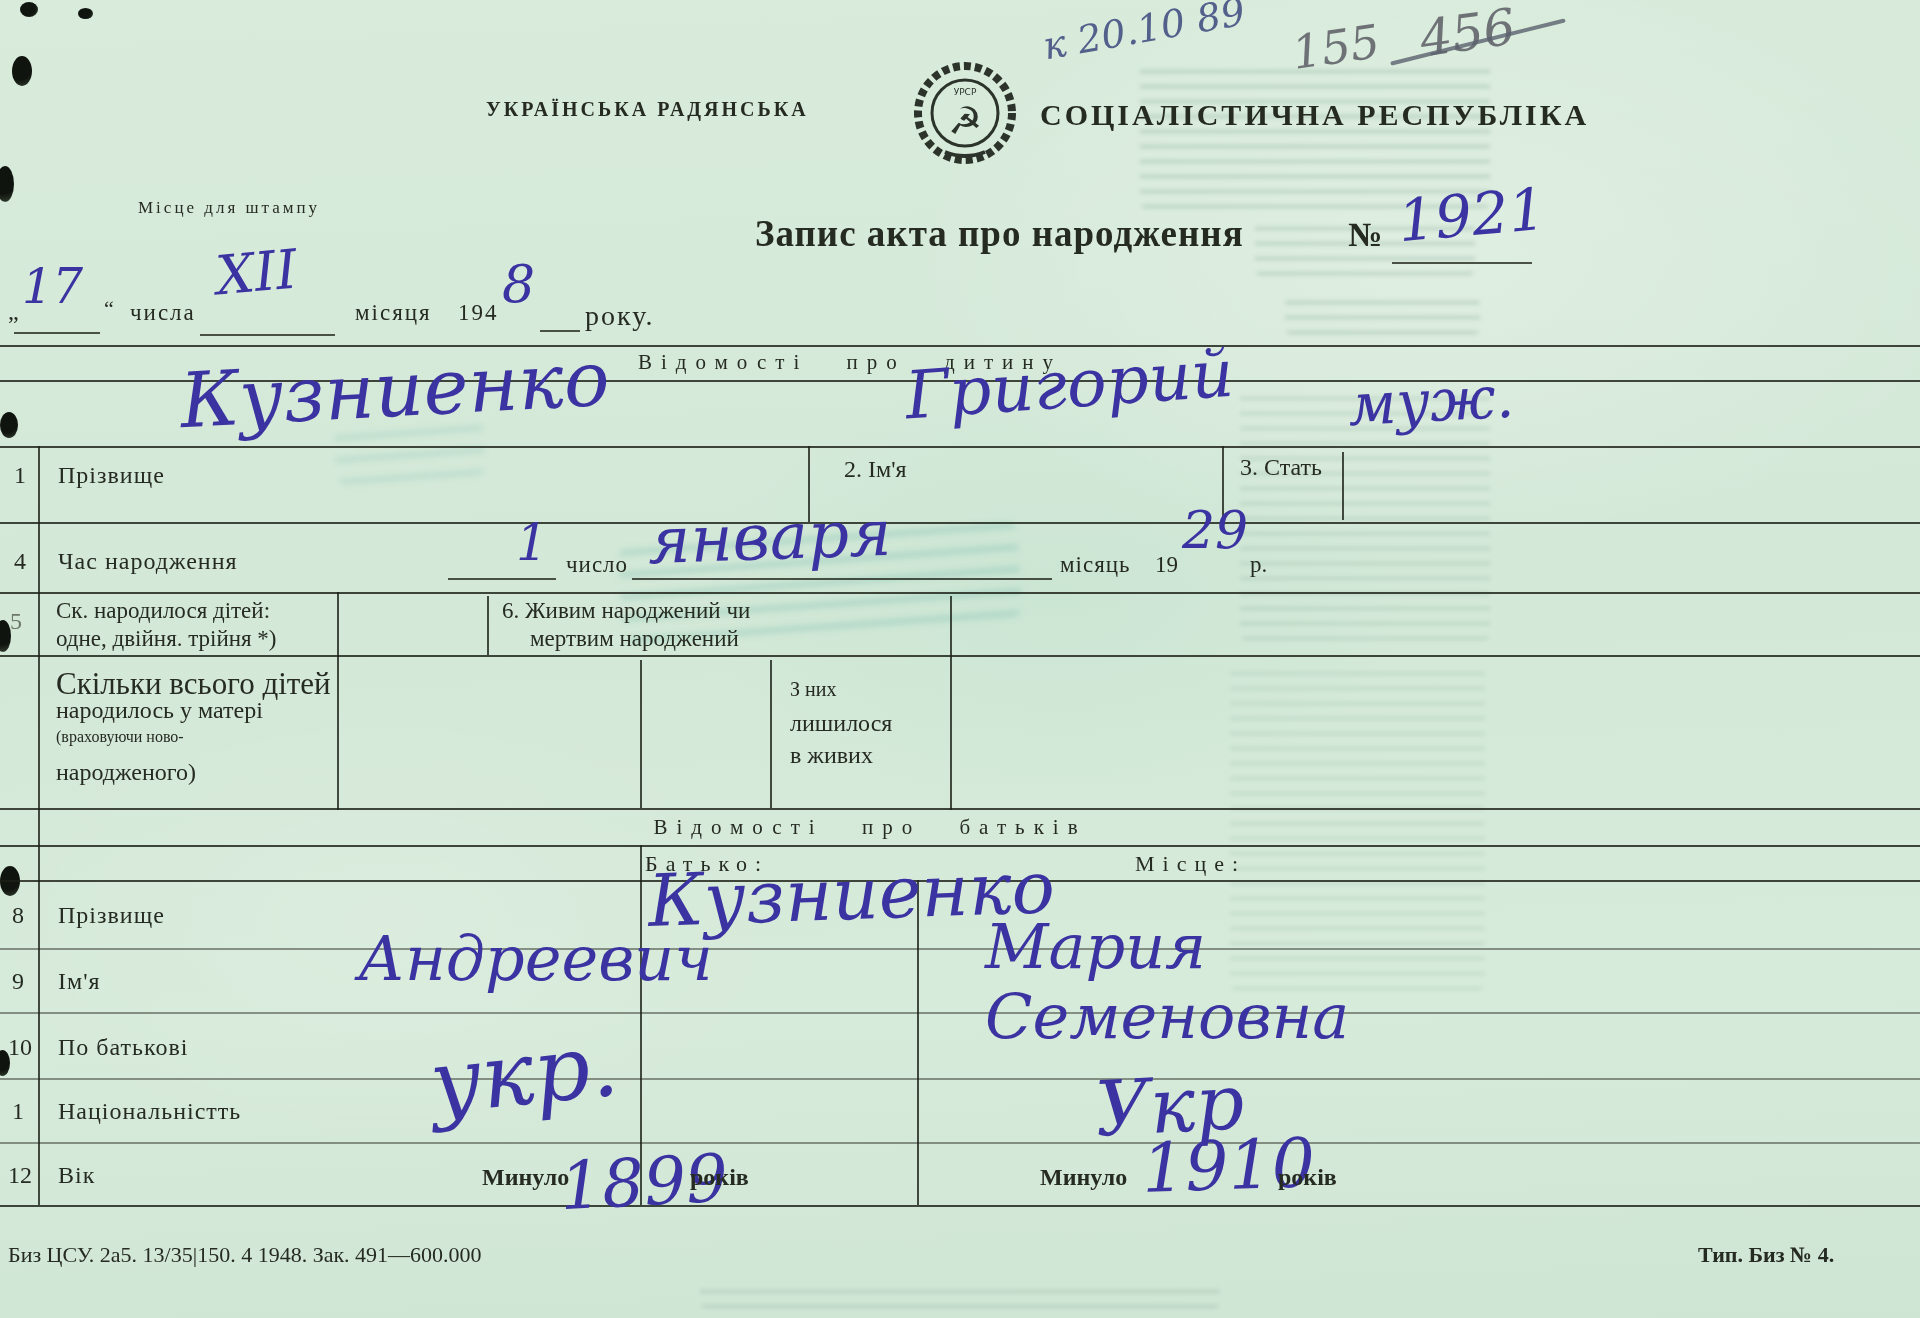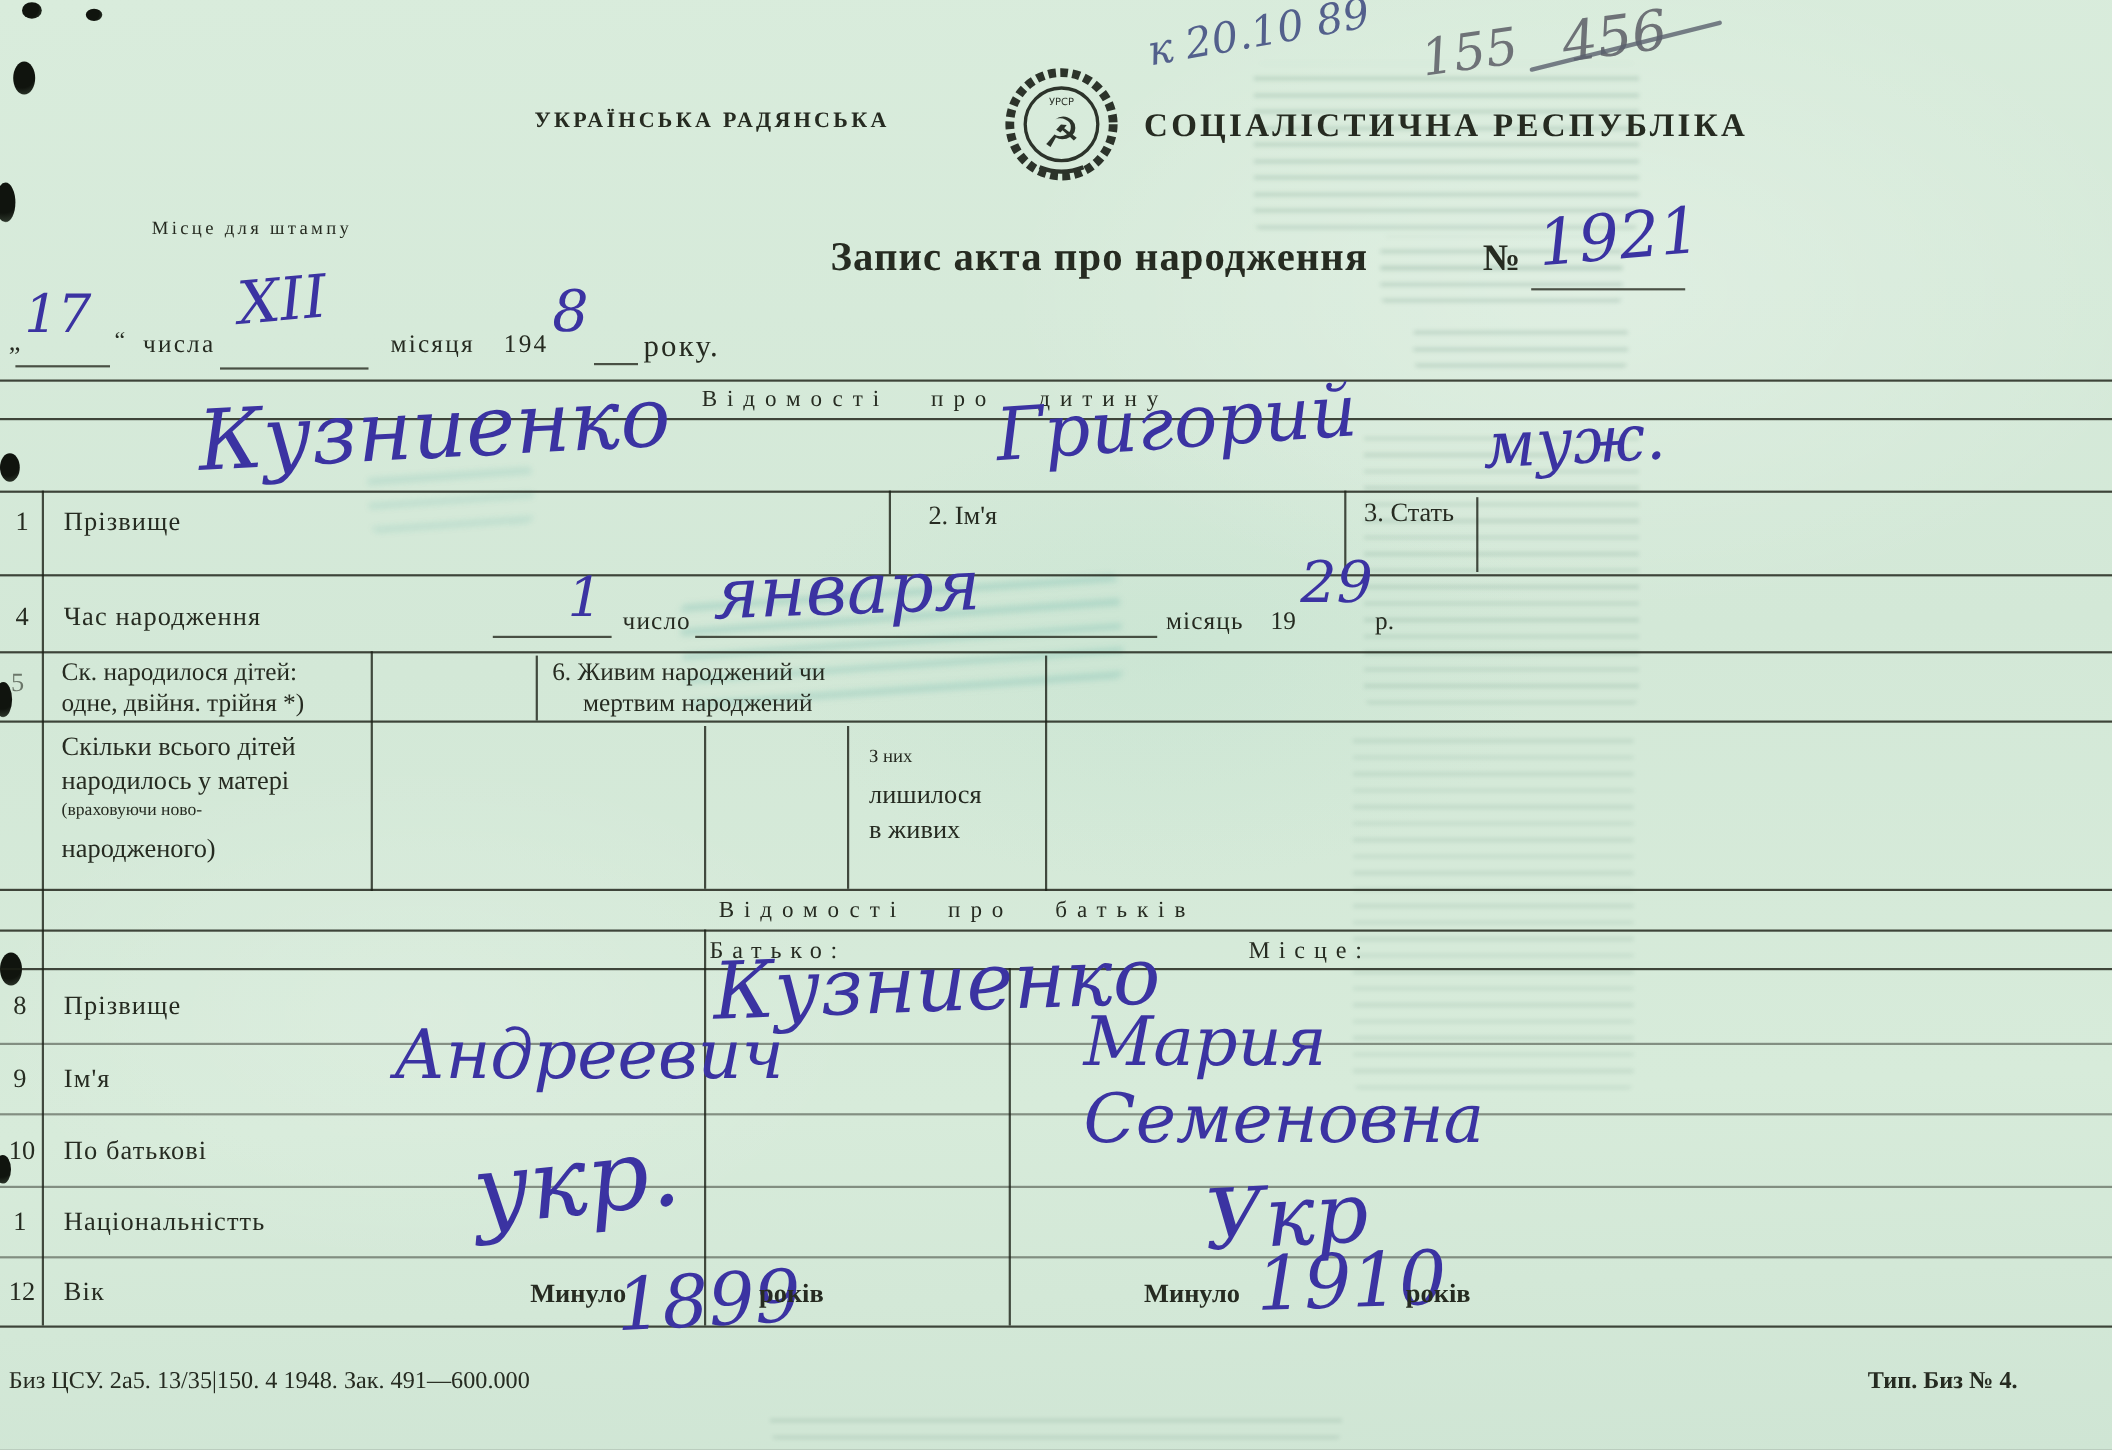--- a/index.html
+++ b/index.html
@@ -121,27 +121,27 @@
 
   <div class="abs printed" style="left:10px;top:608px;font-size:24px;opacity:.6;">5</div>
   <div class="abs printed" style="left:56px;top:598px;font-size:23px;">Ск. народилося дітей:</div>
   <div class="abs printed" style="left:56px;top:626px;font-size:23px;">одне, двійня. трійня *)</div>
   <div class="vl" style="left:337px;top:592px;height:218px;"></div>
   <div class="vl" style="left:487px;top:596px;height:59px;"></div>
   <div class="abs printed" style="left:502px;top:598px;font-size:23px;">6. Живим народжений чи</div>
   <div class="abs printed" style="left:530px;top:626px;font-size:23px;">мертвим народжений</div>
   <div class="vl" style="left:950px;top:596px;height:214px;"></div>
 
-  <div class="abs printed" style="left:56px;top:666px;font-size:24px;">Скільки всього дітей</div>
+  <div class="abs printed" style="left:56px;top:666px;font-size:31px;">Скільки всього дітей</div>
   <div class="abs printed" style="left:56px;top:697px;font-size:24px;">народилось у матері</div>
   <div class="abs printed" style="left:56px;top:728px;font-size:16px;">(враховуючи ново-</div>
   <div class="abs printed" style="left:56px;top:759px;font-size:24px;">народженого)</div>
   <div class="vl" style="left:640px;top:660px;height:148px;"></div>
   <div class="vl" style="left:770px;top:660px;height:148px;"></div>
-  <div class="abs printed" style="left:790px;top:678px;font-size:17px;">З них</div>
+  <div class="abs printed" style="left:790px;top:678px;font-size:20px;">З них</div>
   <div class="abs printed" style="left:790px;top:710px;font-size:24px;">лишилося</div>
   <div class="abs printed" style="left:790px;top:742px;font-size:24px;">в живих</div>
 
   <div class="abs printed sp-title" style="left:560px;top:815px;width:620px;text-align:center;">Відомості про батьків</div>
   <div class="hl" style="left:0;top:845px;width:1920px;"></div>
   <div class="abs printed nowrap" style="left:645px;top:851px;font-size:22px;letter-spacing:8px;">Батько:</div>
   <div class="abs printed nowrap" style="left:1135px;top:851px;font-size:22px;letter-spacing:8px;">Місце:</div>
   <div class="hl" style="left:0;top:880px;width:1920px;"></div>
   <div class="vl" style="left:640px;top:845px;height:360px;"></div>
   <div class="vl" style="left:917px;top:880px;height:325px;"></div>

